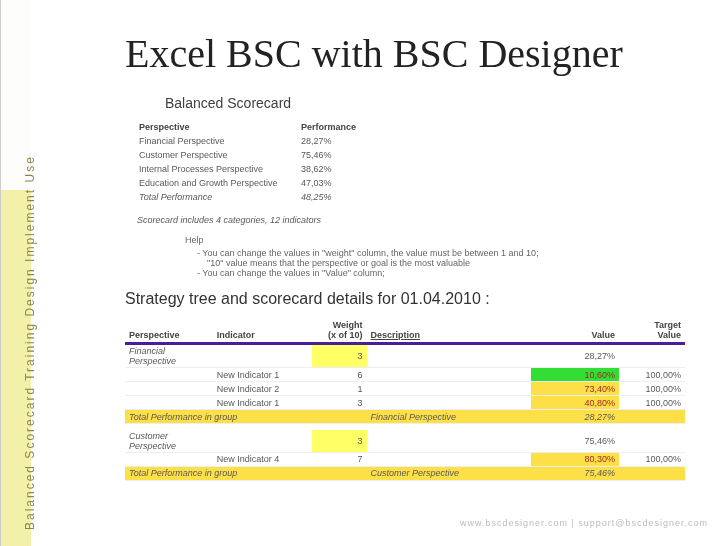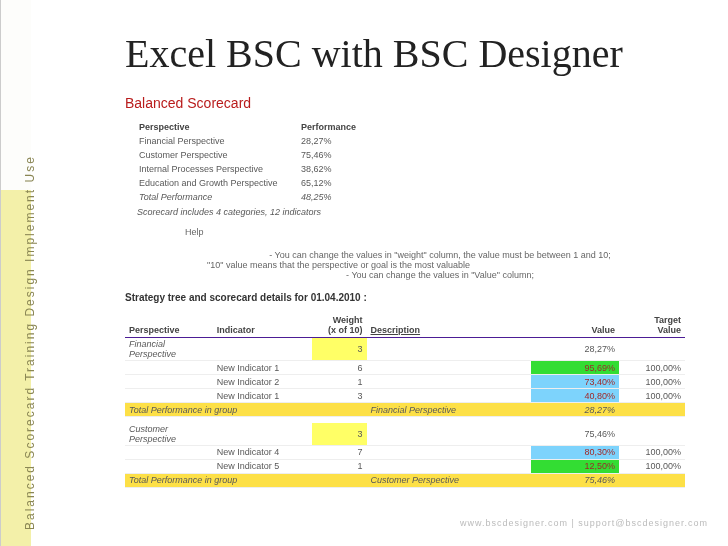--- a/index.html
+++ b/index.html
@@ -58,74 +58,75 @@
   }
   .title {
     font-family: "Times New Roman", serif;
     font-size: 40px;
     color: #222;
     margin: 20px 0 18px 0;
     font-weight: normal;
   }
   .subtitle {
     font-size: 14px;
-    color: #b91c1c;
+    color: #404040;
     margin-bottom: 8px;
+    margin-left: 40px;
   }
   .perf-table {
     margin-left: 12px;
     font-size: 9px;
   }
   .perf-table .hdr { font-weight: bold; color: #444; }
   .perf-table td { padding: 1px 6px 1px 0; }
   .perf-table td:first-child { width: 160px; }
   .italic-row td { font-style: italic; }
-  .summary-line { font-style: italic; margin-left: 12px; margin-top: 2px; }
+  .summary-line { font-style: italic; margin-left: 12px; margin-top: 10px; }
   .help-block {
     margin: 10px 0 10px 60px;
     font-size: 9px;
     color: #666;
   }
-  .help-block .help-title { margin-bottom: 13px; }
-  .help-block .bullet { margin-left: 2px; text-align: center; }
+  .help-block .help-title { margin-bottom: 3px; }
+  .help-block .bullet { margin-left: 12px; }
   .help-block .bullet::before { content: "- "; }
   .strategy-heading {
-    font-weight: bold;
-    font-size: 10px;
+    font-weight: normal;
+    font-size: 16px;
     color: #333;
     margin: 12px 0 10px 0;
   }
   table.details {
     border-collapse: collapse;
     width: 560px;
     font-size: 9px;
   }
   table.details th {
     font-weight: bold;
     text-align: left;
     padding: 2px 4px;
-    border-bottom: 1px solid #4c1d95;
+    border-bottom: 3px solid #4c1d95;
     color: #444;
     vertical-align: bottom;
   }
   table.details th.right, table.details td.right { text-align: right; }
   table.details td {
     padding: 1px 4px;
     border-bottom: 1px solid #eee;
     height: 14px;
   }
   .col-persp { width: 80px; }
   .col-ind { width: 90px; }
   .col-weight { width: 50px; text-align: right;}
   .col-desc { width: 150px; text-decoration: underline; }
   .col-value { width: 80px; text-align:right;}
   .col-target { width: 60px; text-align:right;}
   .hl-yellow { background: #ffff66; }
   .hl-green { background: #33dd33; color: #9a2a2a; }
-  .hl-green2 { background: #7dd3fc; color: #a02a2a; }
+  .hl-green2 { background: #fde047; color: #a02a2a; }
   .group-total td { font-style: italic; background:#fde047;}
   .footer {
     position: absolute;
     bottom: 18px;
     right: 20px;
     font-size: 9px;
     letter-spacing: 1px;
     color: #bbb;
   }
 </style>
@@ -155,21 +156,21 @@
     <tr>
           <td>Customer Perspective</td>
           <td>75,46%</td>
         </tr>
     <tr>
           <td>Internal Processes Perspective</td>
           <td>38,62%</td>
         </tr>
     <tr>
           <td>Education and Growth Perspective</td>
-          <td>65,12%</td>
+          <td>47,03%</td>
         </tr>
     <tr class="italic-row">
           <td>Total Performance</td>
           <td>48,25%</td>
         </tr>
   </tbody>
     </table>
   <div class="summary-line">Scorecard includes 4 categories, 12 indicators</div>
 
   <div class="help-block">
@@ -205,21 +206,21 @@
           <td class="right hl-yellow">3</td>
           <td></td>
           <td class="right">28,27%</td>
           <td></td>
         </tr>
         <tr>
           <td></td>
           <td>New Indicator 1</td>
           <td class="right">6</td>
           <td></td>
-          <td class="right hl-green">95,69%</td>
+          <td class="right hl-green">10,60%</td>
           <td class="right">100,00%</td>
         </tr>
         <tr>
           <td></td>
           <td>New Indicator 2</td>
           <td class="right">1</td>
           <td></td>
           <td class="right hl-green2">73,40%</td>
           <td class="right">100,00%</td>
         </tr>
@@ -248,28 +249,20 @@
           <td></td>
           <td class="right">75,46%</td>
           <td></td>
         </tr>
         <tr>
           <td></td>
           <td>New Indicator 4</td>
           <td class="right">7</td>
           <td></td>
           <td class="right hl-green2">80,30%</td>
-          <td class="right">100,00%</td>
-        </tr>
-        <tr>
-          <td></td>
-          <td>New Indicator 5</td>
-          <td class="right">1</td>
-          <td></td>
-          <td class="right hl-green">12,50%</td>
           <td class="right">100,00%</td>
         </tr>
         <tr class="group-total">
           <td colspan="2">Total Performance in group</td>
           <td></td>
           <td>Customer Perspective</td>
           <td class="right">75,46%</td>
           <td></td>
         </tr>
         <tr>

